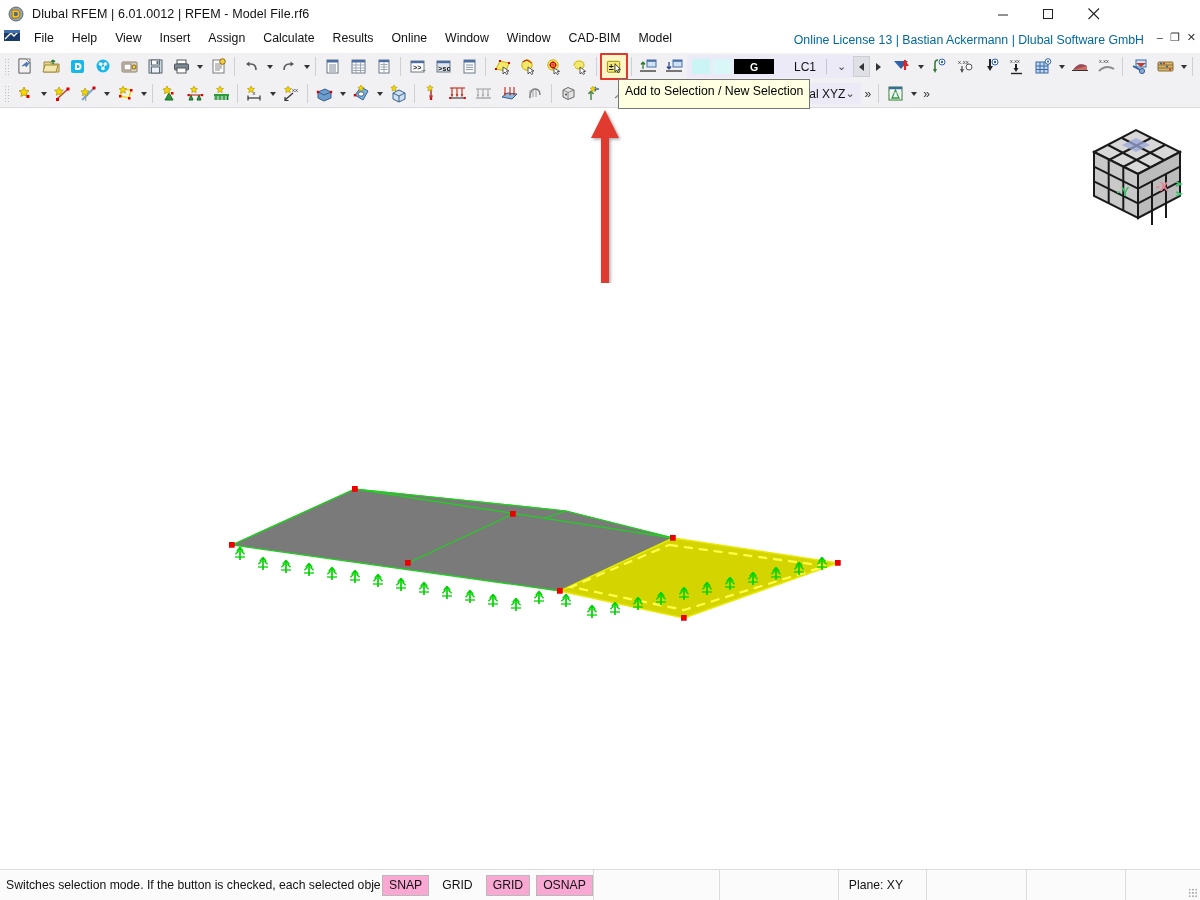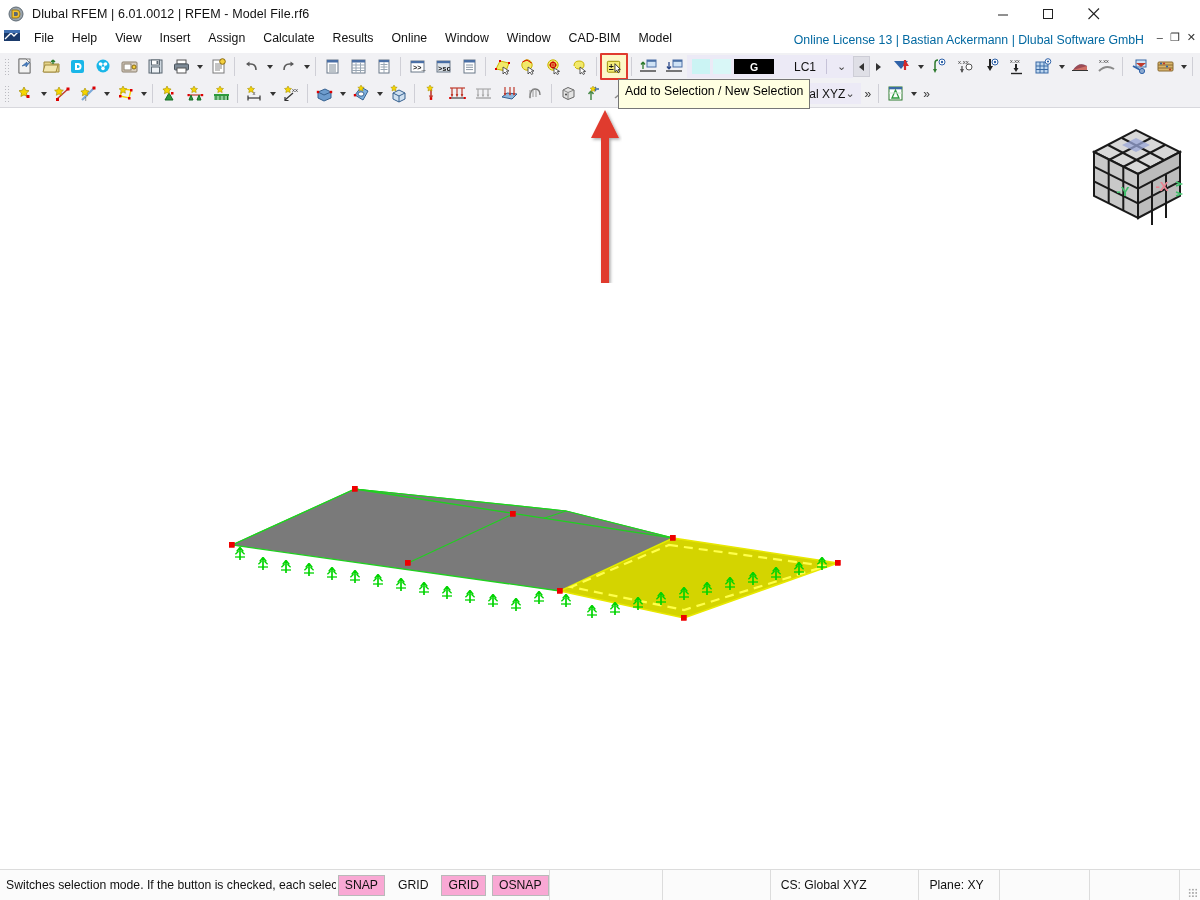--- a/index.html
+++ b/index.html
@@ -1008,21 +1008,20 @@
   <div class="statusbar">
     <div class="sb-msg">Switches selection mode. If the button is checked, each selected object i</div>
     <div class="sb-toggles">
       <div class="sb-tg on">SNAP</div>
       <div class="sb-tg off">GRID</div>
       <div class="sb-tg on">GRID</div>
       <div class="sb-tg on">OSNAP</div>
     </div>
     <div class="sb-cell" style="width:105px"></div>
     <div class="sb-cell" style="width:98px"></div>
-    <div class="sb-cell" style="width:145px">CS: Global XYZ</div>
     <div class="sb-cell" style="width:67px">Plane: XY</div>
     <div class="sb-cell" style="width:79px"></div>
     <div class="sb-cell" style="width:78px"></div>
     <div class="sb-cell" style="flex:1"></div>
     <div class="sb-grip"></div>
   </div>
 
 </div>
 
 </body></html>

